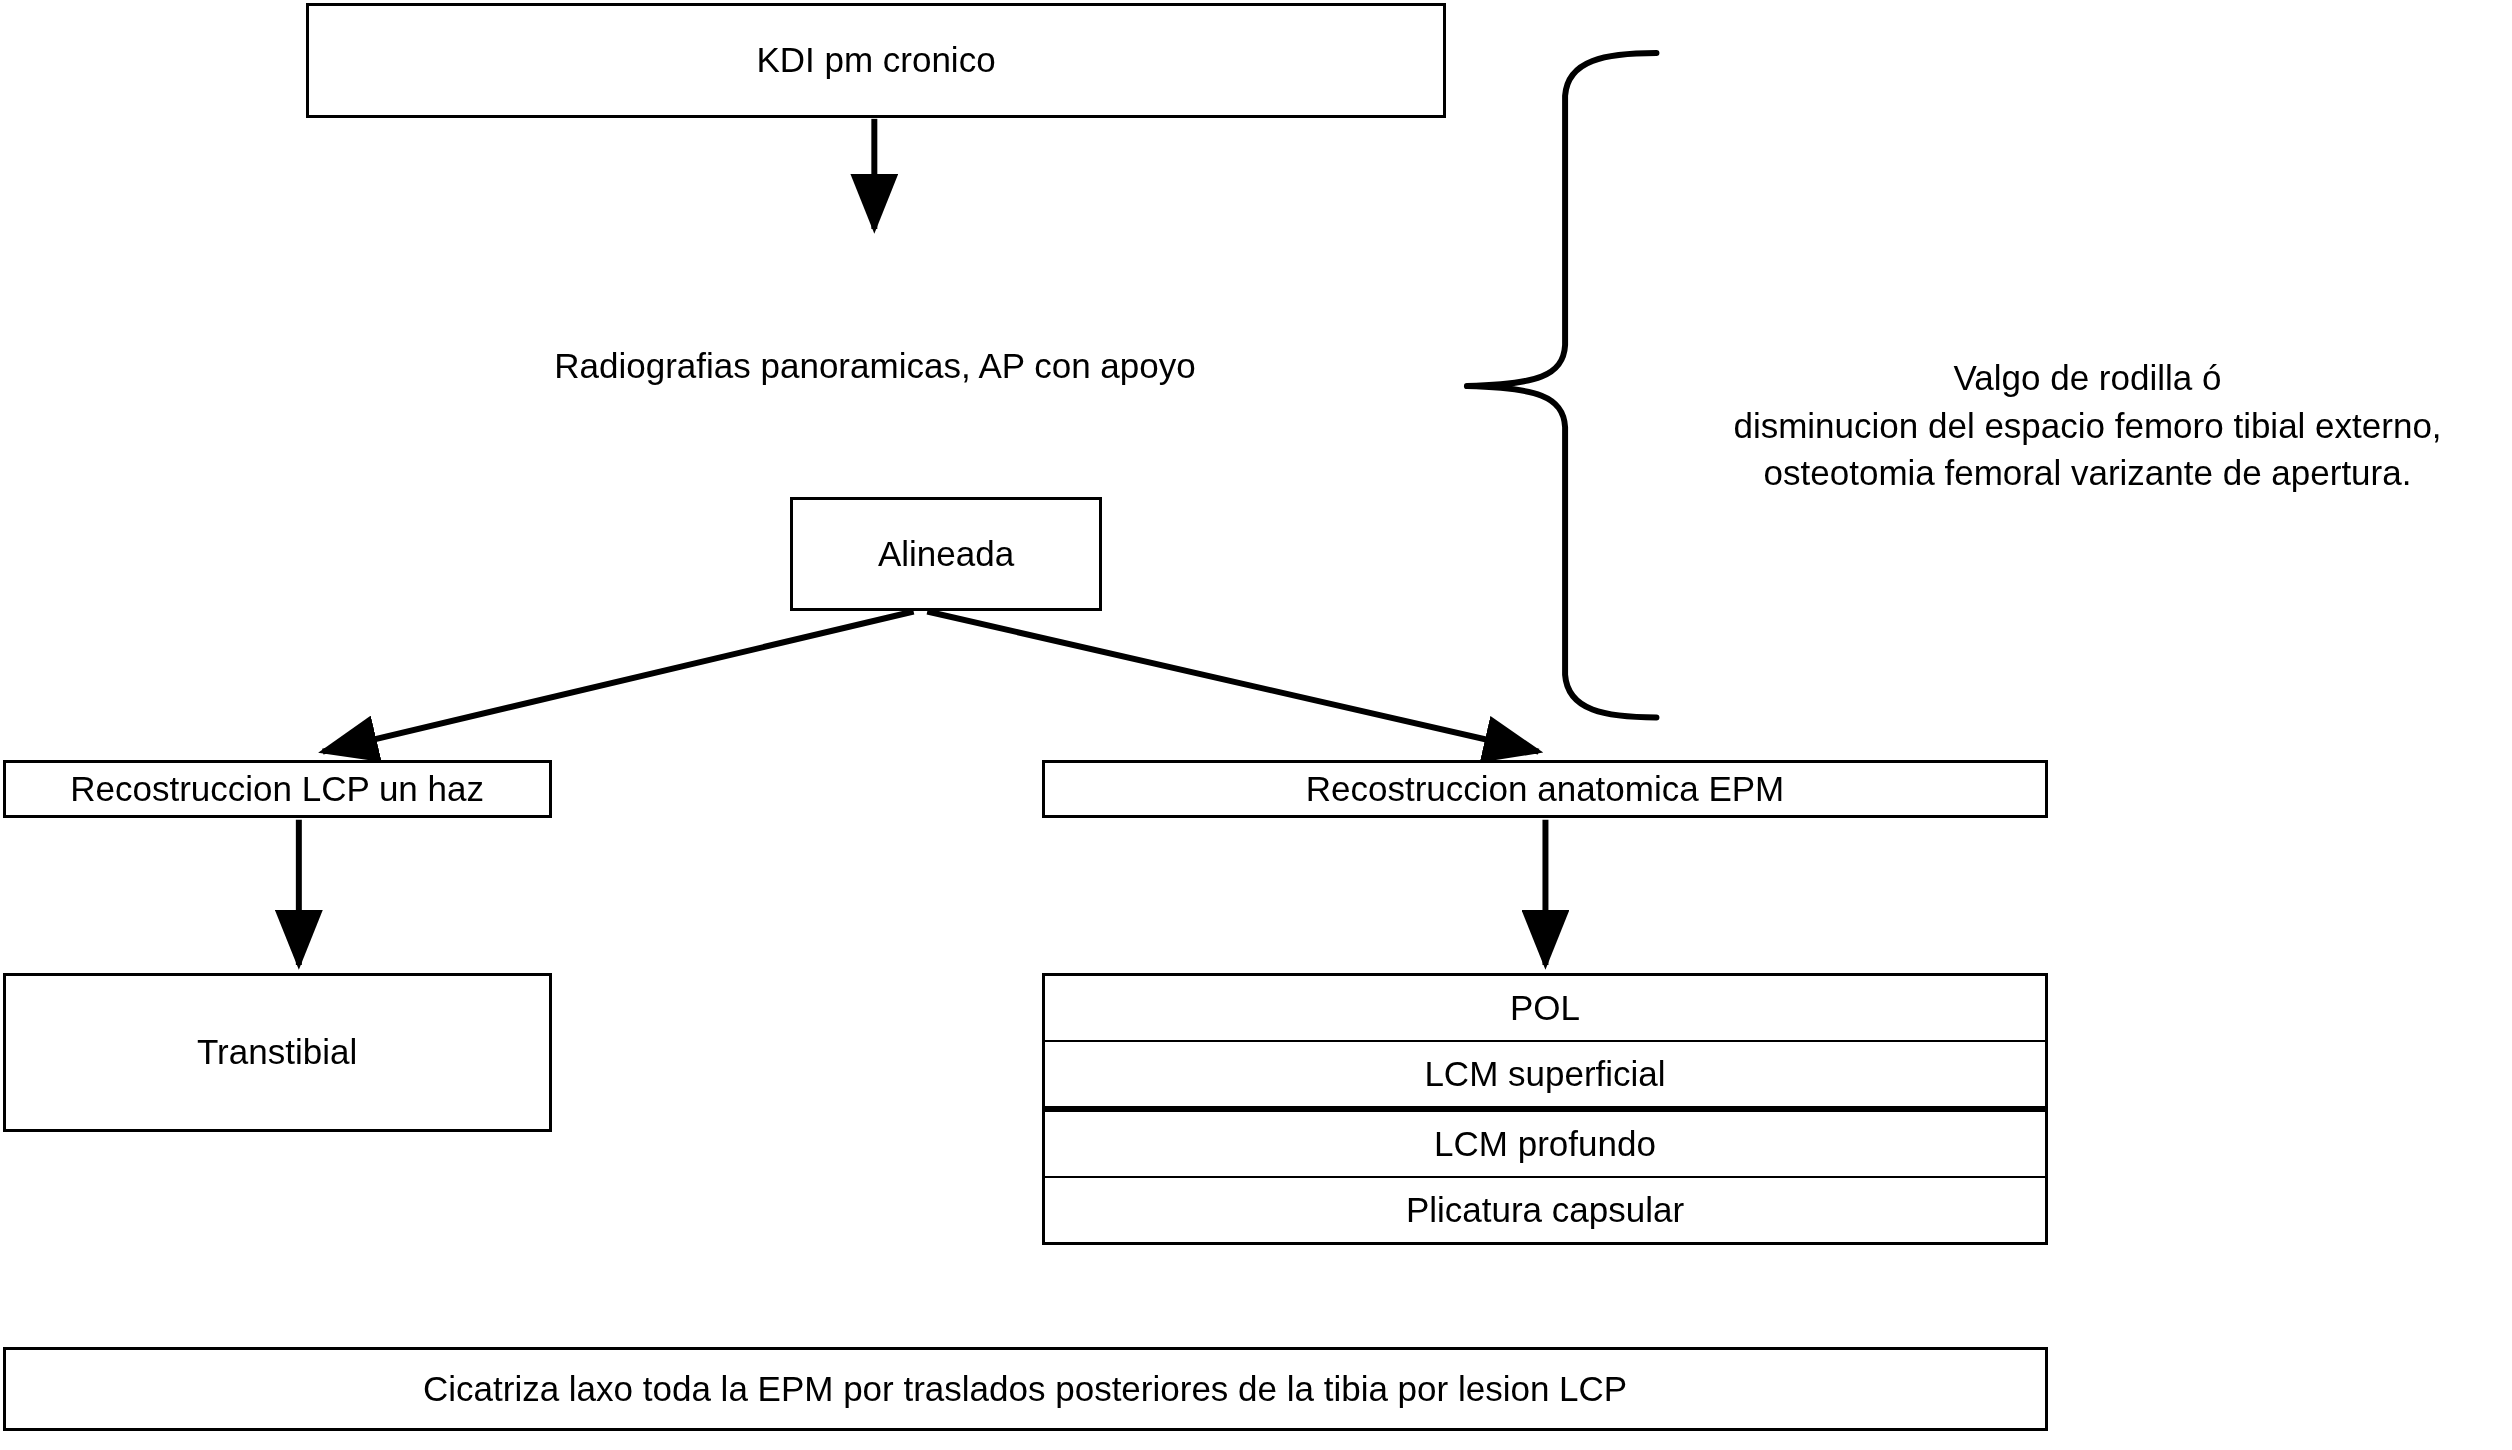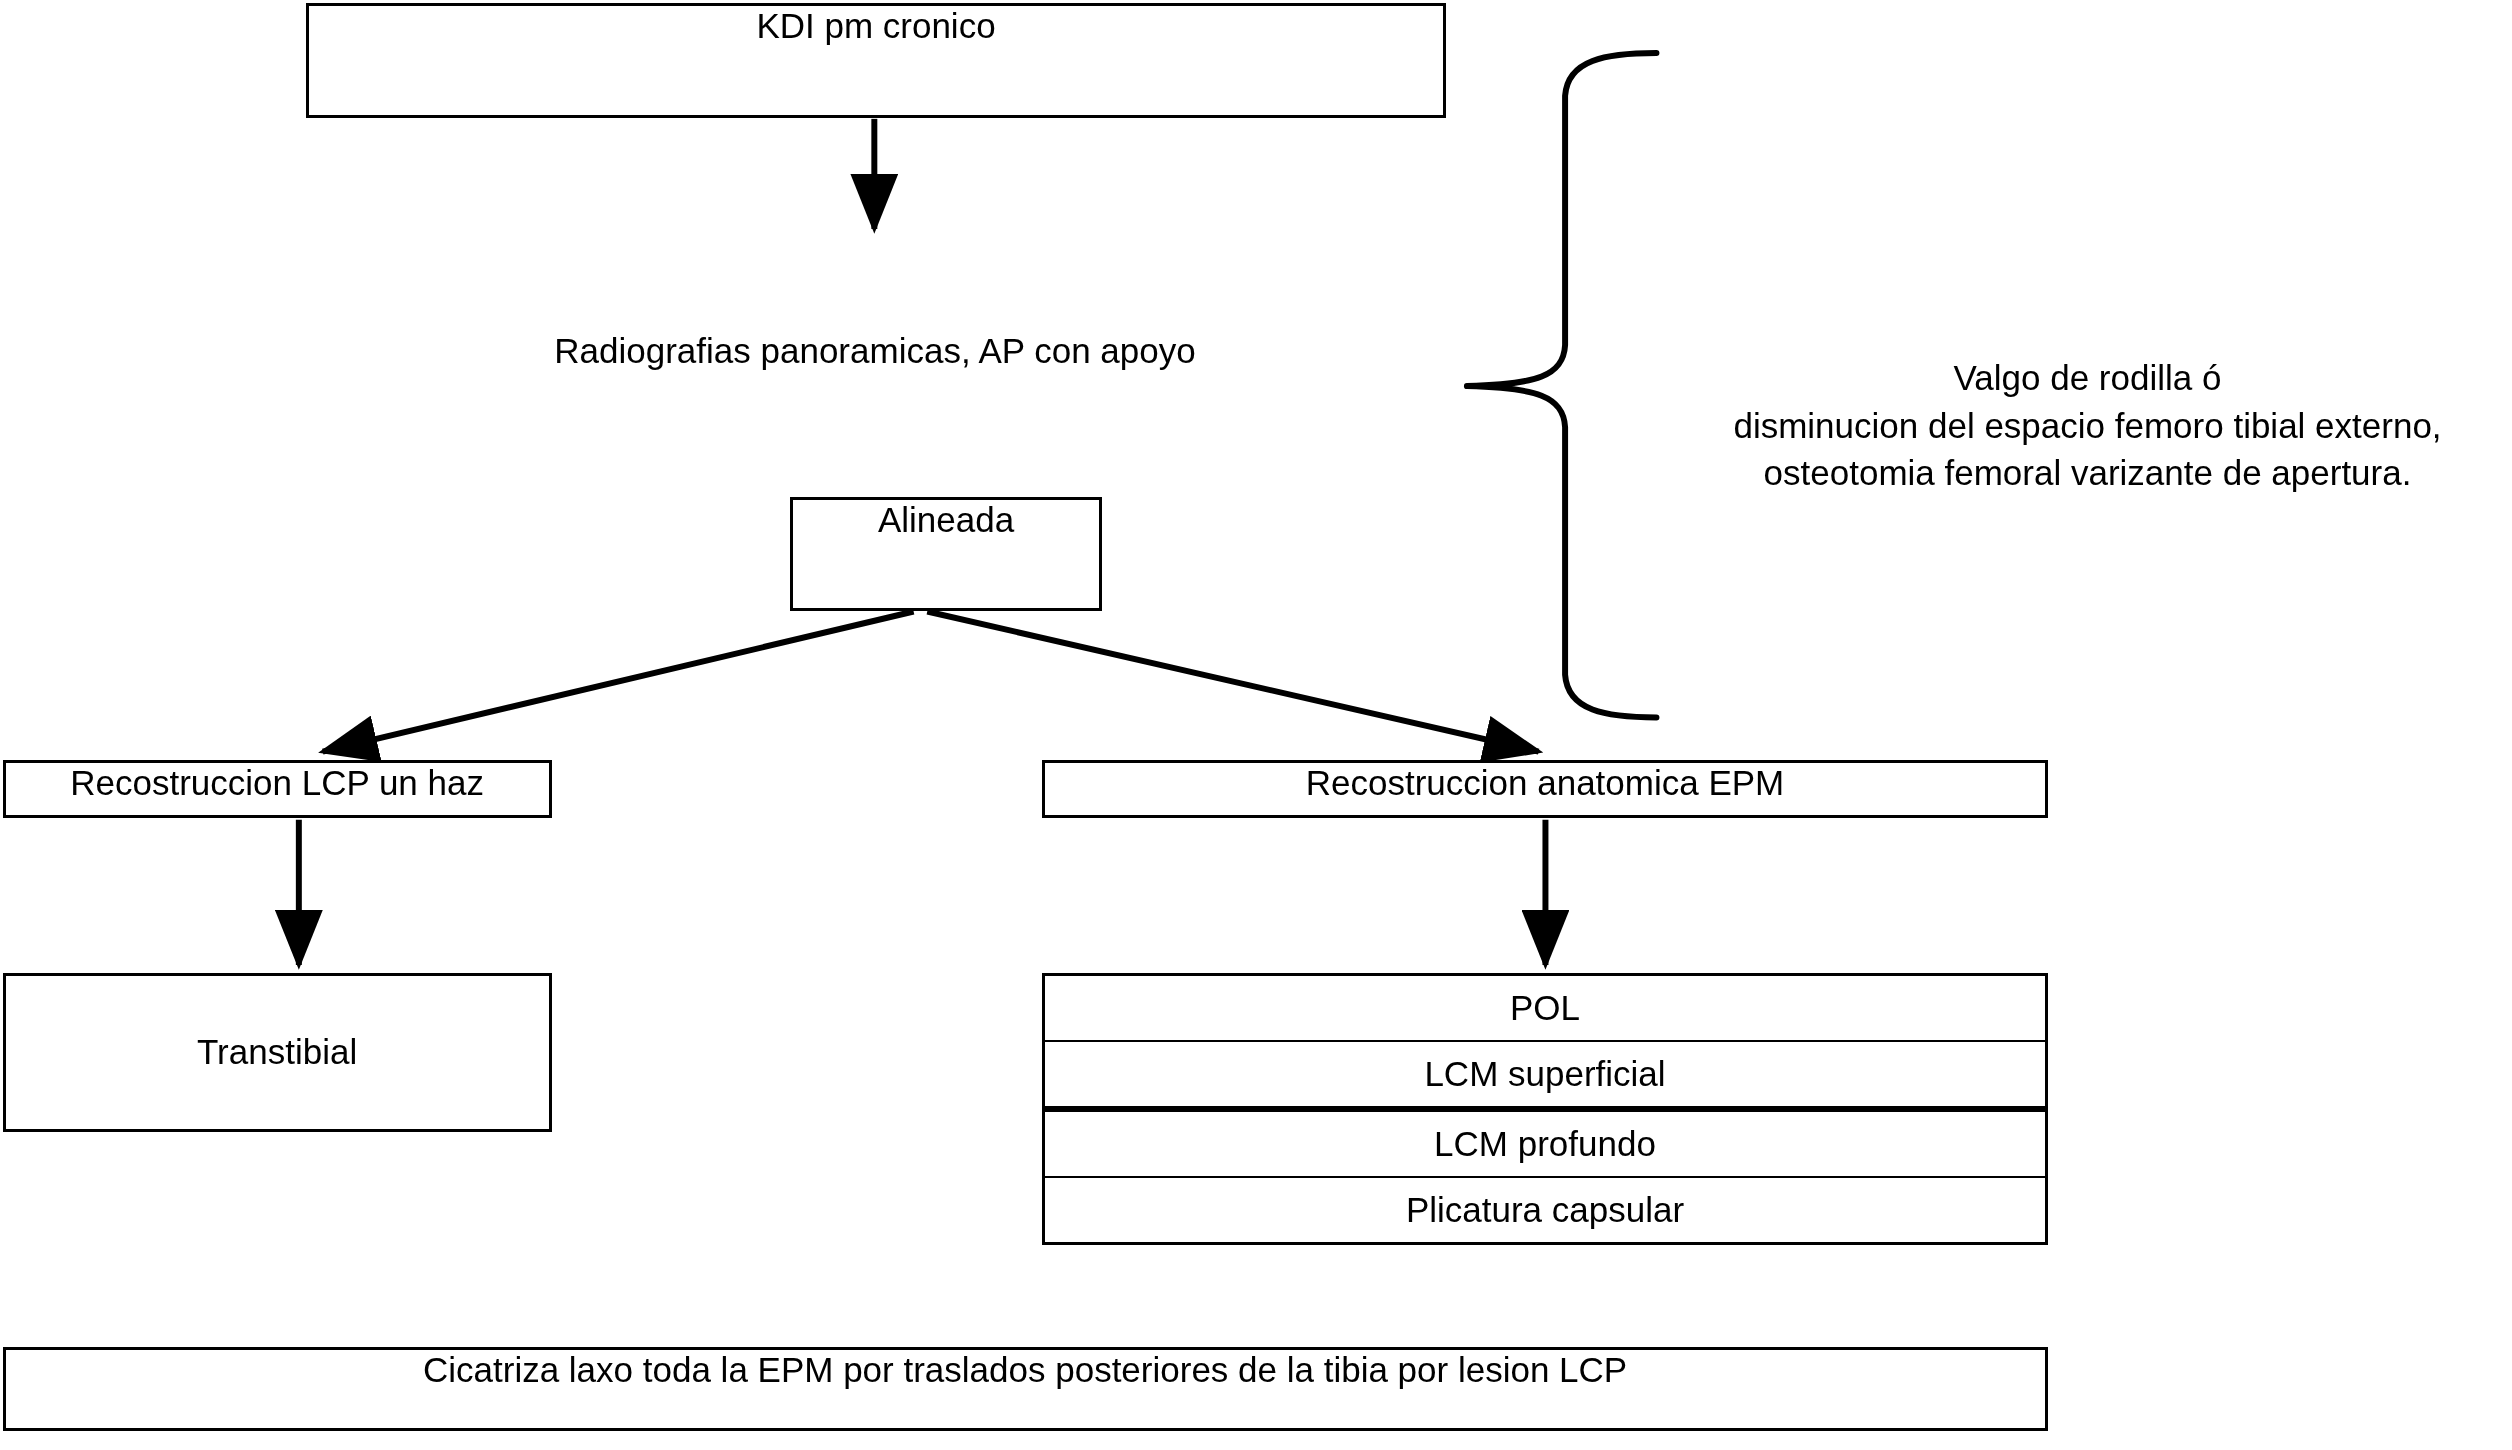--- a/index.html
+++ b/index.html
@@ -15,20 +15,21 @@
     overflow: hidden;
     font-family: "Liberation Sans", sans-serif;
     color: #000000;
   }
   .box {
     position: absolute;
     box-sizing: border-box;
     border: 3.4px solid #000000;
     background: #ffffff;
     display: flex;
+    align-items: center;
     justify-content: center;
     text-align: center;
   }
   .box-label {
     font-size: 35px;
     line-height: 1.15;
     color: #000000;
     white-space: nowrap;
   }
   .free-text {
@@ -74,21 +75,21 @@
 </style>
 </head>
 <body>
 
 <div id="canvas">
 
   <div class="box" style="left:306px; top:2.6px; width:1140px; height:115px;">
     <span class="box-label">KDI pm cronico</span>
   </div>
 
-  <div class="free-text" style="left:478px; top:280px; width:794px;text-align:center;">
+  <div class="free-text" style="left:478px; top:295px; width:794px;text-align:center;">
     <span>Radiografias panoramicas, AP con apoyo</span>
   </div>
 
   <div class="free-text" style="left:1667px; top:307px; width:841px;">
     <span>Valgo de rodilla ó
 disminucion del espacio femoro tibial externo,
 osteotomia femoral varizante de apertura.</span>
   </div>
 
   <div class="box" style="left:790px; top:497px; width:312px; height:114px;">

